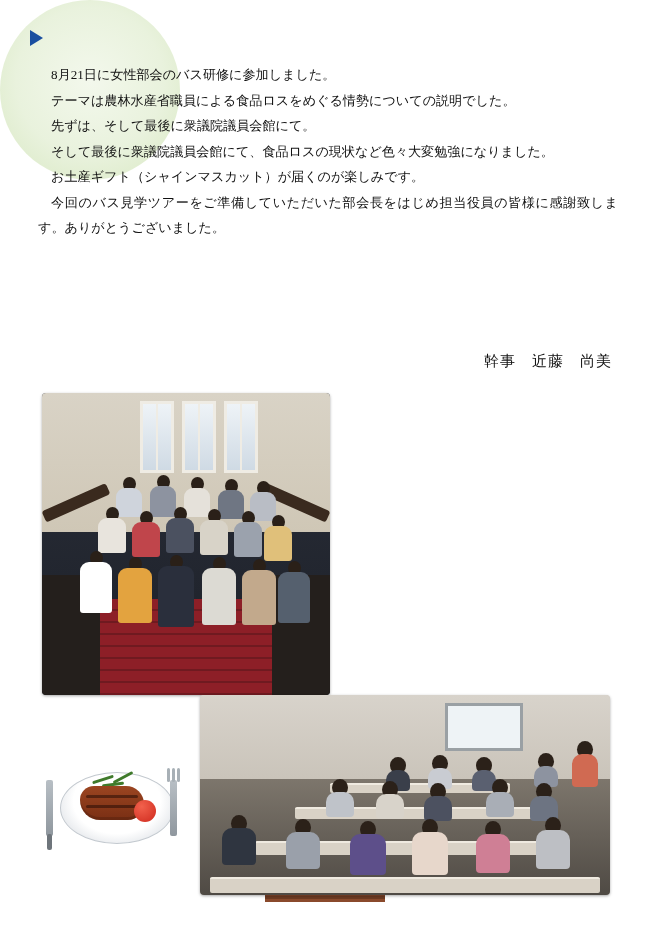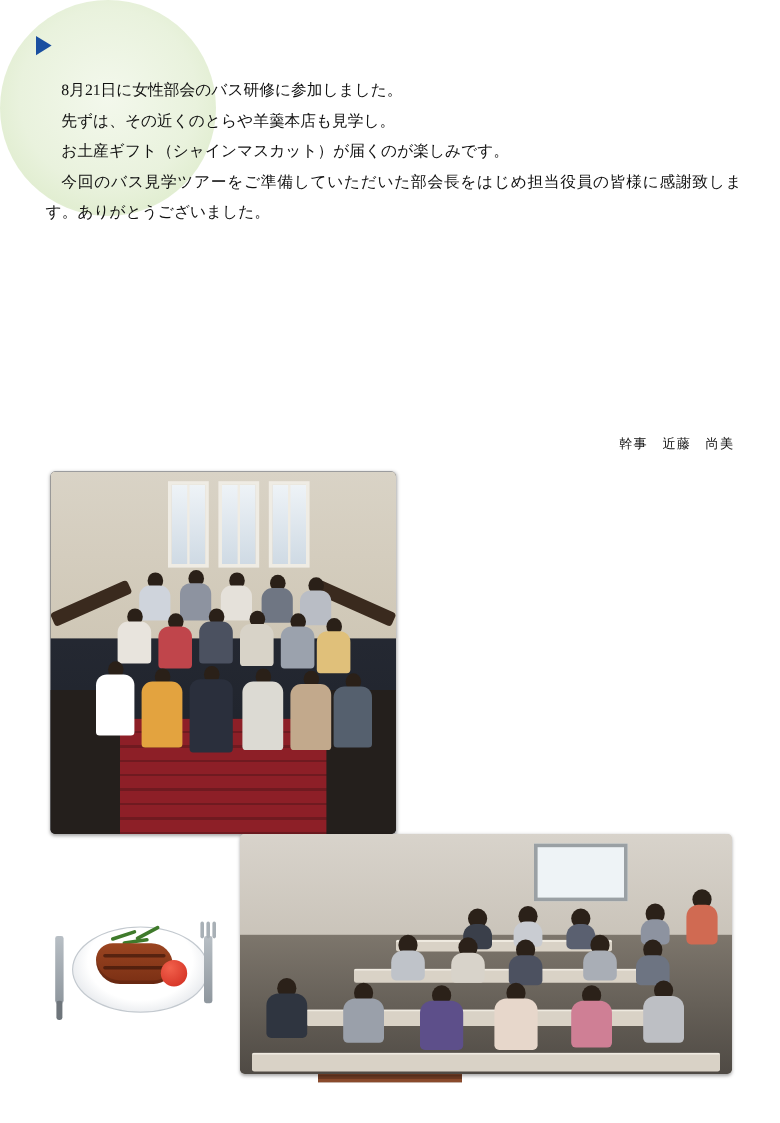--- a/index.html
+++ b/index.html
@@ -52,22 +52,22 @@
     color: #111;
     text-align: justify;
   }
   .body-text p {
     margin: 0;
     text-indent: 1em;
   }
   .signature {
     position: absolute;
     right: 38px;
-    top: 362px;
-    font-size: 11px;
+    top: 352px;
+    font-size: 15px;
     letter-spacing: 1px;
     white-space: pre;
     color: #111;
   }
 
   
   .photo {
     position: absolute;
     background: #cfcfcf;
     border-radius: 4px;
@@ -306,21 +306,23 @@
 </style>
 </head>
 <body>
 
 <div class="doc-header">
   <div class="tri-marker"></div>
 </div>
 
 <div class="body-text">
   <p>8月21日に女性部会のバス研修に参加しました。</p>
-  <p>先ずは、その近くのとらや羊羹本店も見学し。</p>
+  <p>テーマは農林水産省職員による食品ロスをめぐる情勢についての説明でした。</p>
+  <p>先ずは、そして最後に衆議院議員会館にて。</p>
+  <p>そして最後に衆議院議員会館にて、食品ロスの現状など色々大変勉強になりました。</p>
   <p>お土産ギフト（シャインマスカット）が届くのが楽しみです。</p>
   <p>今回のバス見学ツアーをご準備していただいた部会長をはじめ担当役員の皆様に感謝致します。ありがとうございました。</p>
 </div>
 
 <div class="signature">幹事　近藤　尚美</div>
 
 <div class="photo" id="photo-stairs">
   <div class="ph1-wall"></div>
   <div class="ph1-window w1">
       <div class="mul"></div>

